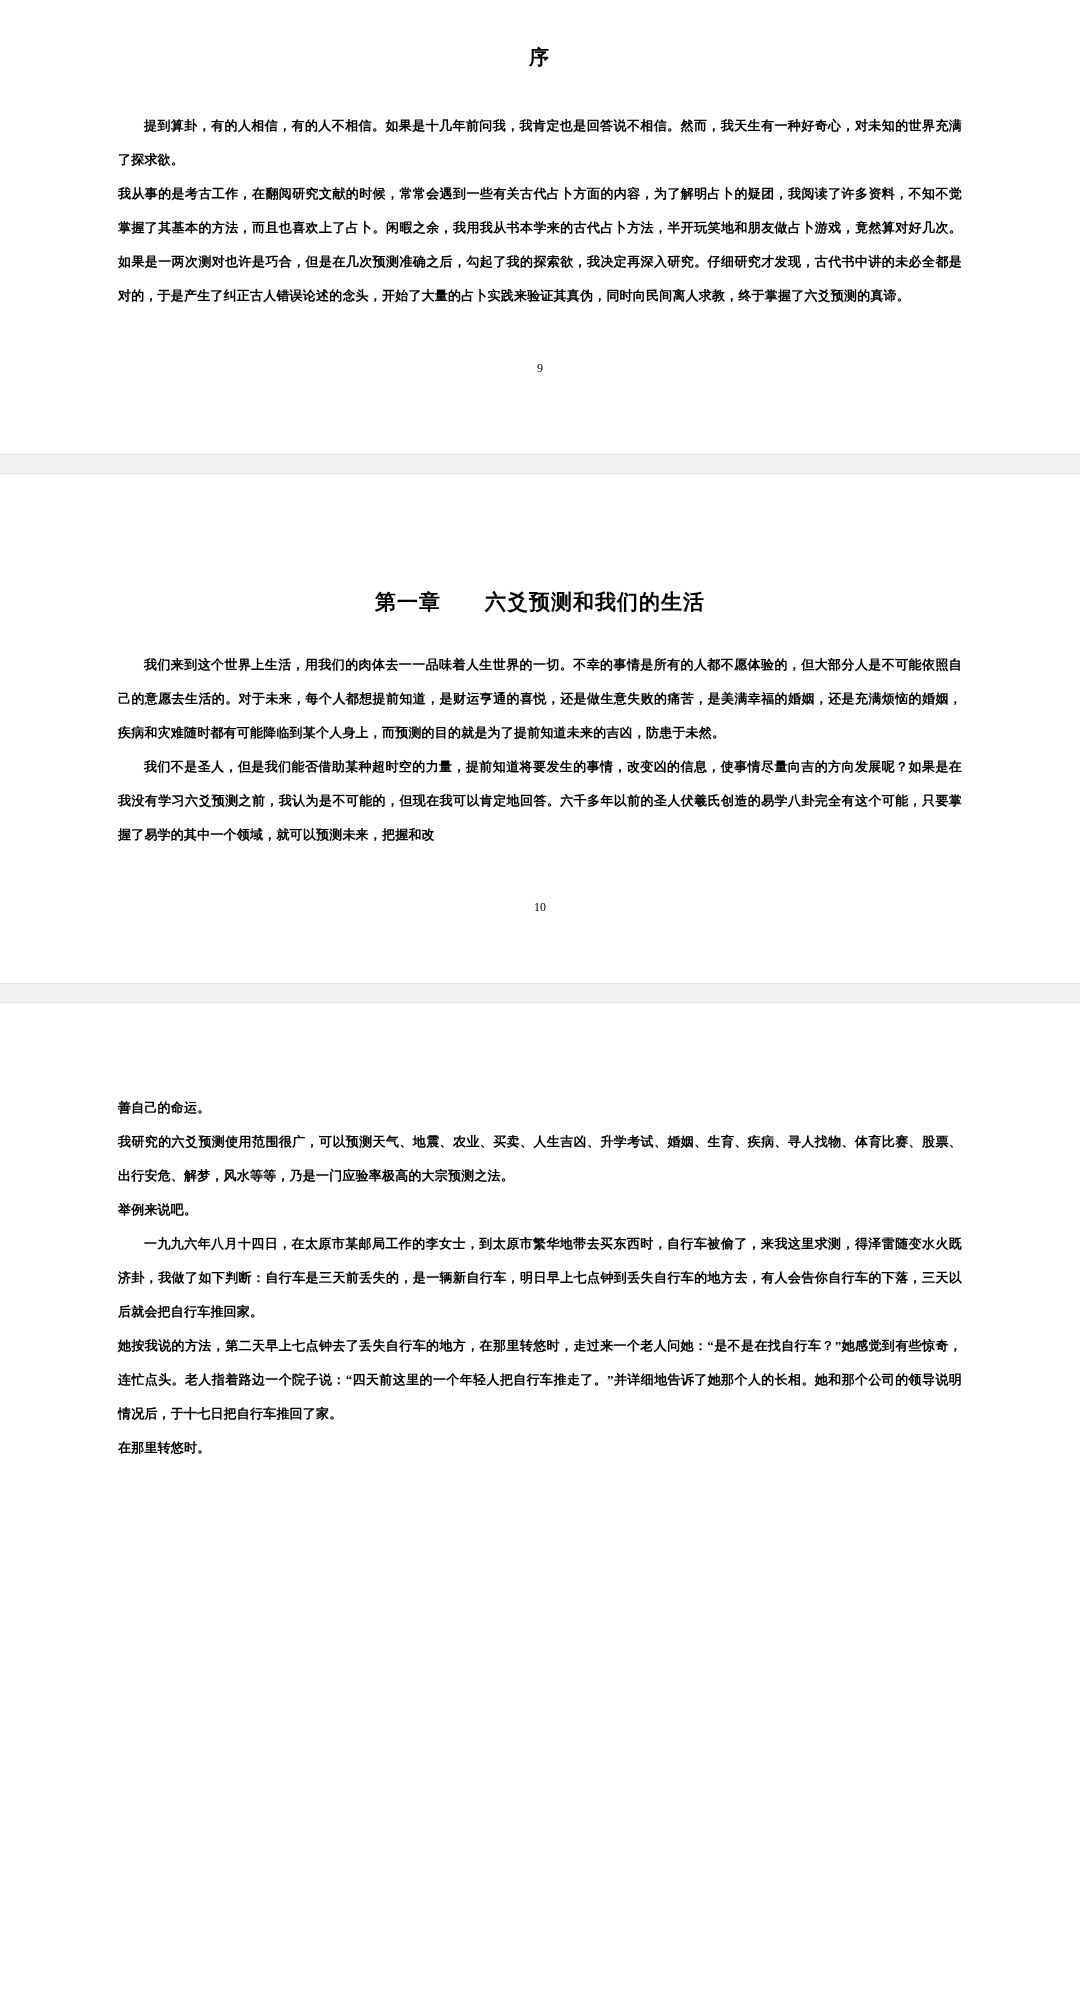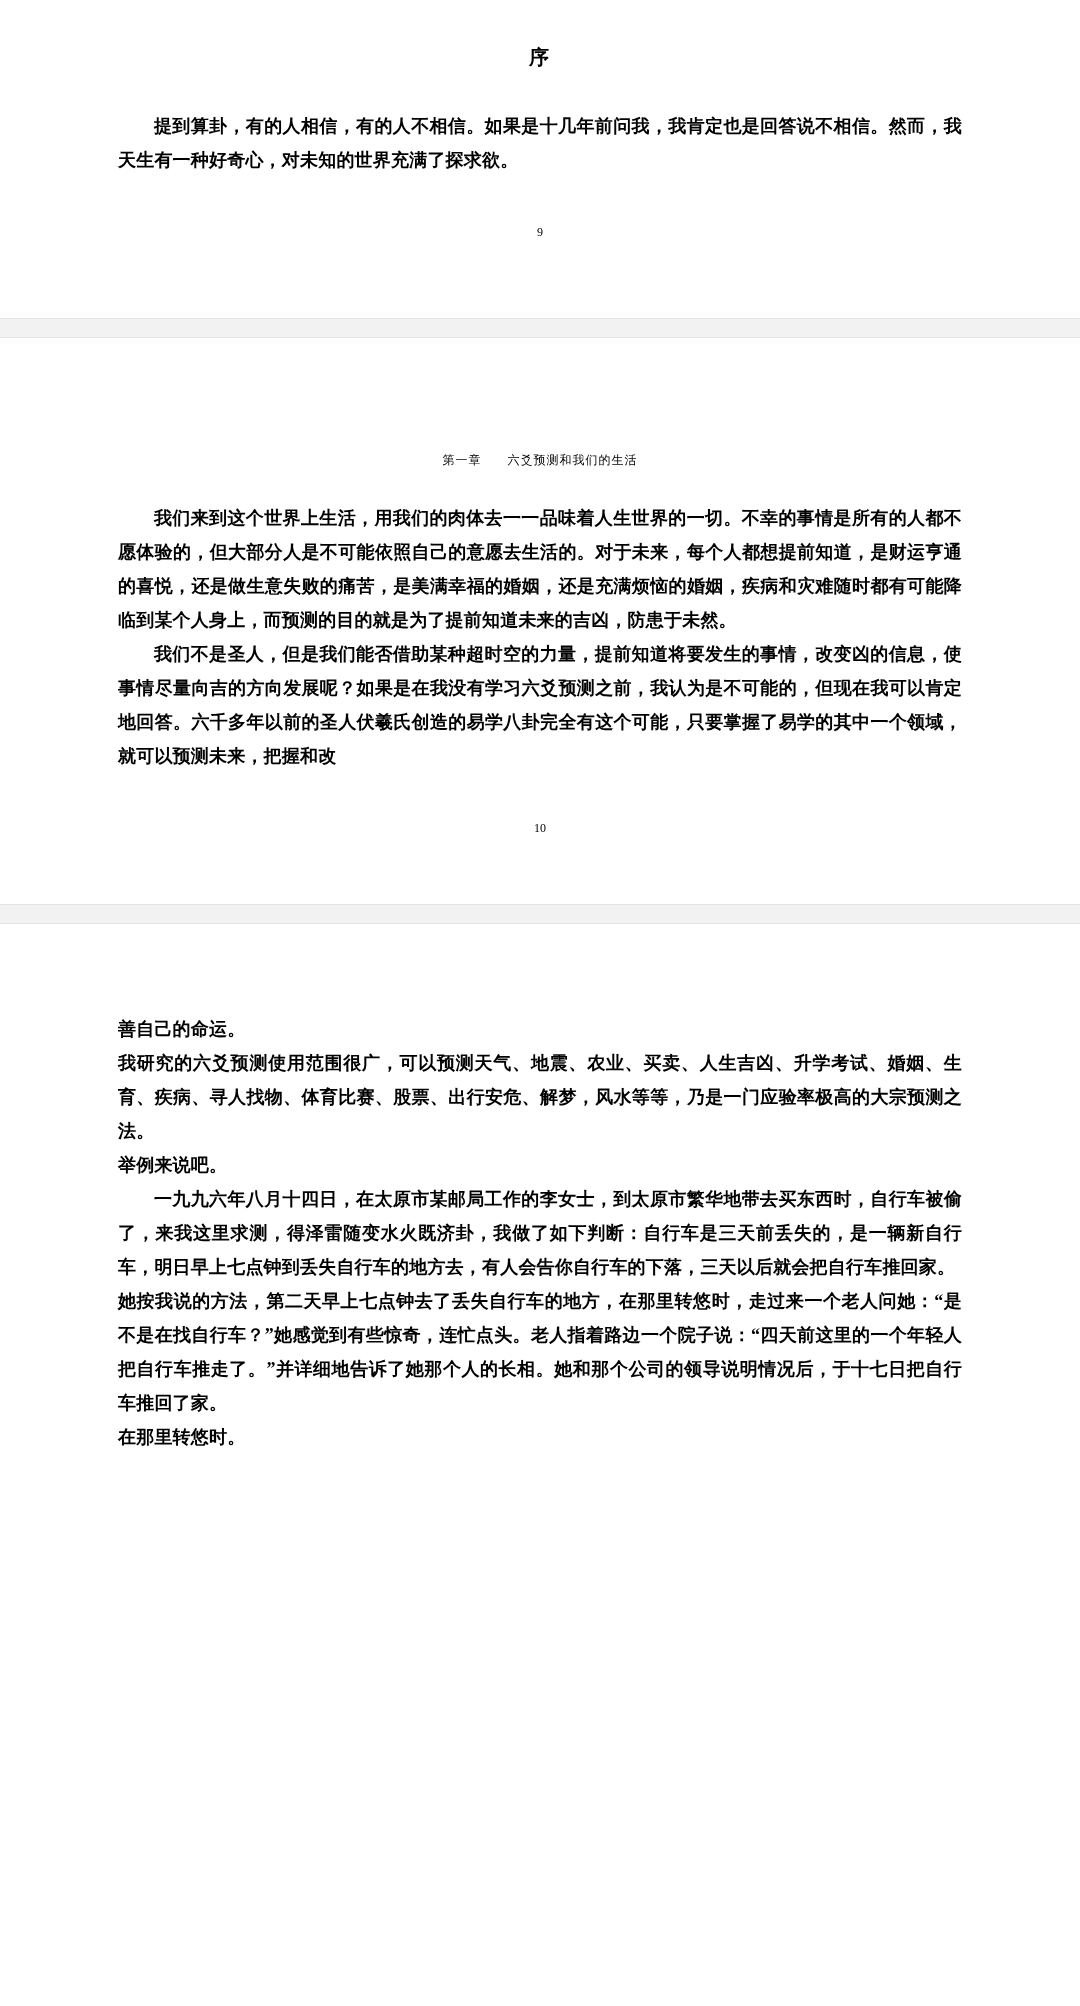--- a/index.html
+++ b/index.html
@@ -33,28 +33,28 @@
     text-align: center;
     font-size: 20px;
     font-weight: bold;
     letter-spacing: 2px;
     margin: 0;
     padding-top: 44px;
     padding-bottom: 0;
   }
   .chapter-title {
     text-align: center;
-    font-size: 12px;
-    font-weight: normal;
+    font-size: 21px;
+    font-weight: bold;
     letter-spacing: 1px;
     margin: 0;
     padding: 28px 0 22px 0;
   }
   p.para {
-    font-size: 18px;
+    font-size: 13px;
     line-height: 34px;
     margin: 0;
     text-align: justify;
     text-justify: inter-ideograph;
     font-weight: bold;
     letter-spacing: 0.2px;
   }
   p.indent {
     text-indent: 2em;
   }
@@ -68,20 +68,21 @@
 </style>
 </head>
 <body>
 
 <div class="doc">
 
   <section class="page" style="padding-top:0; padding-bottom:36px;">
     <h1 class="page-title">序</h1>
     <div style="height:38px"></div>
     <p class="para indent">提到算卦，有的人相信，有的人不相信。如果是十几年前问我，我肯定也是回答说不相信。然而，我天生有一种好奇心，对未知的世界充满了探求欲。</p>
+    <p class="para">我从事的是考古工作，在翻阅研究文献的时候，常常会遇到一些有关古代占卜方面的内容，为了解明占卜的疑团，我阅读了许多资料，不知不觉掌握了其基本的方法，而且也喜欢上了占卜。闲暇之余，我用我从书本学来的古代占卜方法，半开玩笑地和朋友做占卜游戏，竟然算对好几次。如果是一两次测对也许是巧合，但是在几次预测准确之后，勾起了我的探索欲，我决定再深入研究。仔细研究才发现，古代书中讲的未必全都是对的，于是产生了纠正古人错误论述的念头，开始了大量的占卜实践来验证其真伪，同时向民间离人求教，终于掌握了六爻预测的真谛。</p>
     <div style="height:48px"></div>
     <div class="folio">9</div>
     <div style="height:42px"></div>
   </section>
 
   <div class="page-gap"></div>
 
   <section class="page" style="padding-top:0; padding-bottom:30px;">
     <div style="height:86px"></div>
     <h2 class="chapter-title">第一章　　六爻预测和我们的生活</h2>

